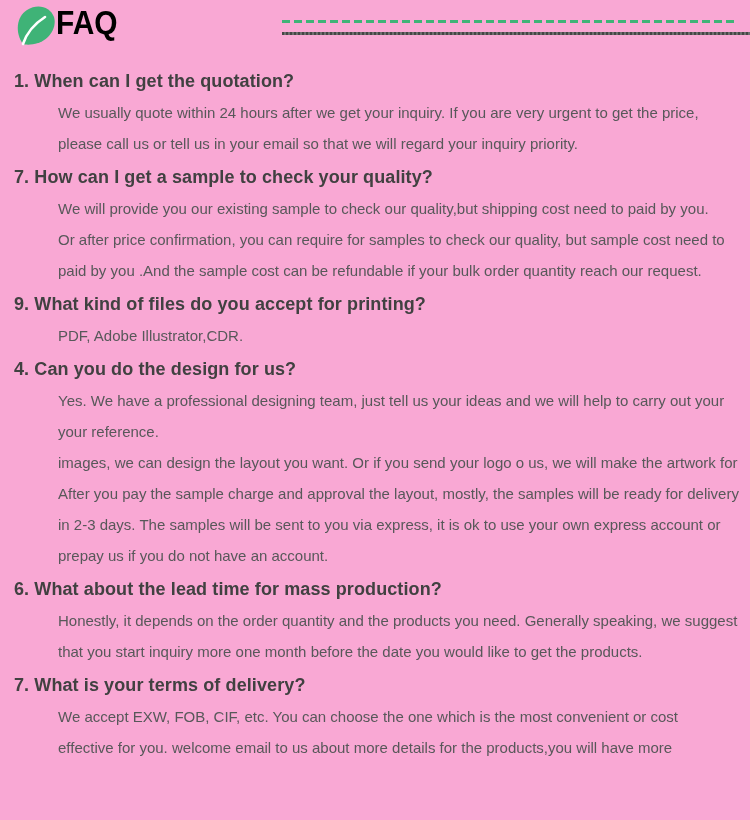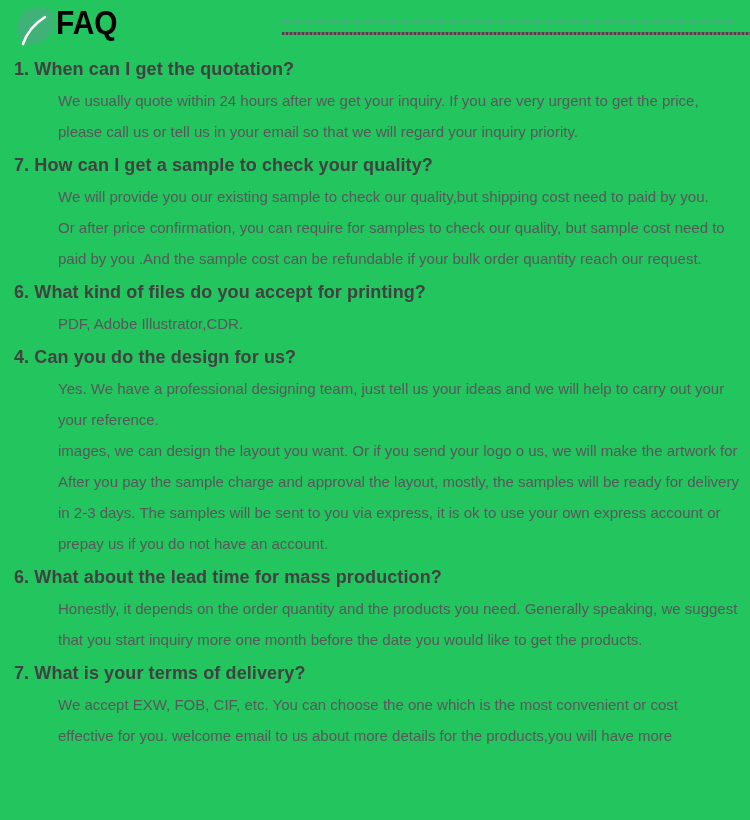--- a/index.html
+++ b/index.html
@@ -5,21 +5,21 @@
   html, body {
     margin: 0;
     padding: 0;
     background: #ffffff;
     font-family: "Liberation Sans", "DejaVu Sans", sans-serif;
   }
   .page {
     position: relative;
     width: 750px;
     height: 820px;
-    background: #22c55e;
+    background: #f9a8d4;
     overflow: hidden;
   }
   
   .header {
     position: relative;
     height: 50px;
   }
   .leaf-icon {
     position: absolute;
     left: 11px;
@@ -70,21 +70,21 @@
   }
   .faq-question {
     margin: 3px 0 0 0;
     font-size: 18px;
     line-height: 31px;
     font-weight: bold;
     color: var(--heading-color, #414141);
     letter-spacing: 0.1px;
   }
   .faq-item:first-child .faq-question {
-    margin-top: 0;
+    margin-top: 12px;
   }
   .faq-answer .ans-line {
     font-size: 15px;
     line-height: 31px;
     color: var(--body-color, #58585a);
     white-space: nowrap;
     margin-left: 44px;
   }
 </style>
 </head>
@@ -115,21 +115,21 @@
     <section class="faq-item">
       <h2 class="faq-question">7. How can I get a sample to check your quality?</h2>
       <div class="faq-answer">
           <div class="ans-line">We will provide you our existing sample to check our quality,but shipping cost need to paid by you.</div>
           <div class="ans-line">Or after price confirmation, you can require for samples to check our quality, but sample cost need to</div>
           <div class="ans-line">paid by you .And the sample cost can be refundable if your bulk order quantity reach our request.</div>
         </div>
     </section>
 
     <section class="faq-item">
-      <h2 class="faq-question">6. What kind of files do you accept for printing?</h2>
+      <h2 class="faq-question">9. What kind of files do you accept for printing?</h2>
       <div class="faq-answer">
           <div class="ans-line">PDF, Adobe Illustrator,CDR.</div>
         </div>
     </section>
 
     <section class="faq-item">
       <h2 class="faq-question">4. Can you do the design for us?</h2>
       <div class="faq-answer">
           <div class="ans-line">Yes. We have a professional designing team, just tell us your ideas and we will help to carry out your</div>
           <div class="ans-line">your reference.</div>

